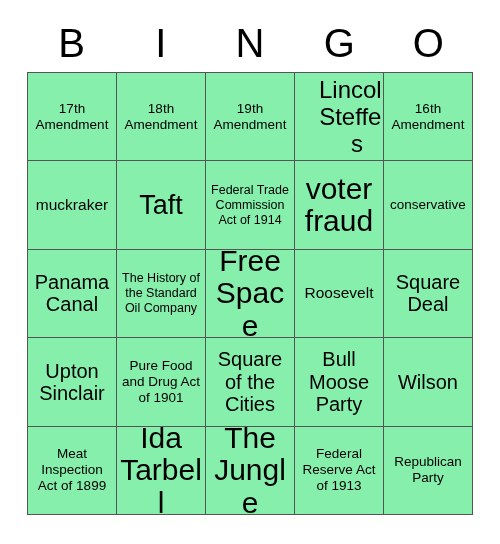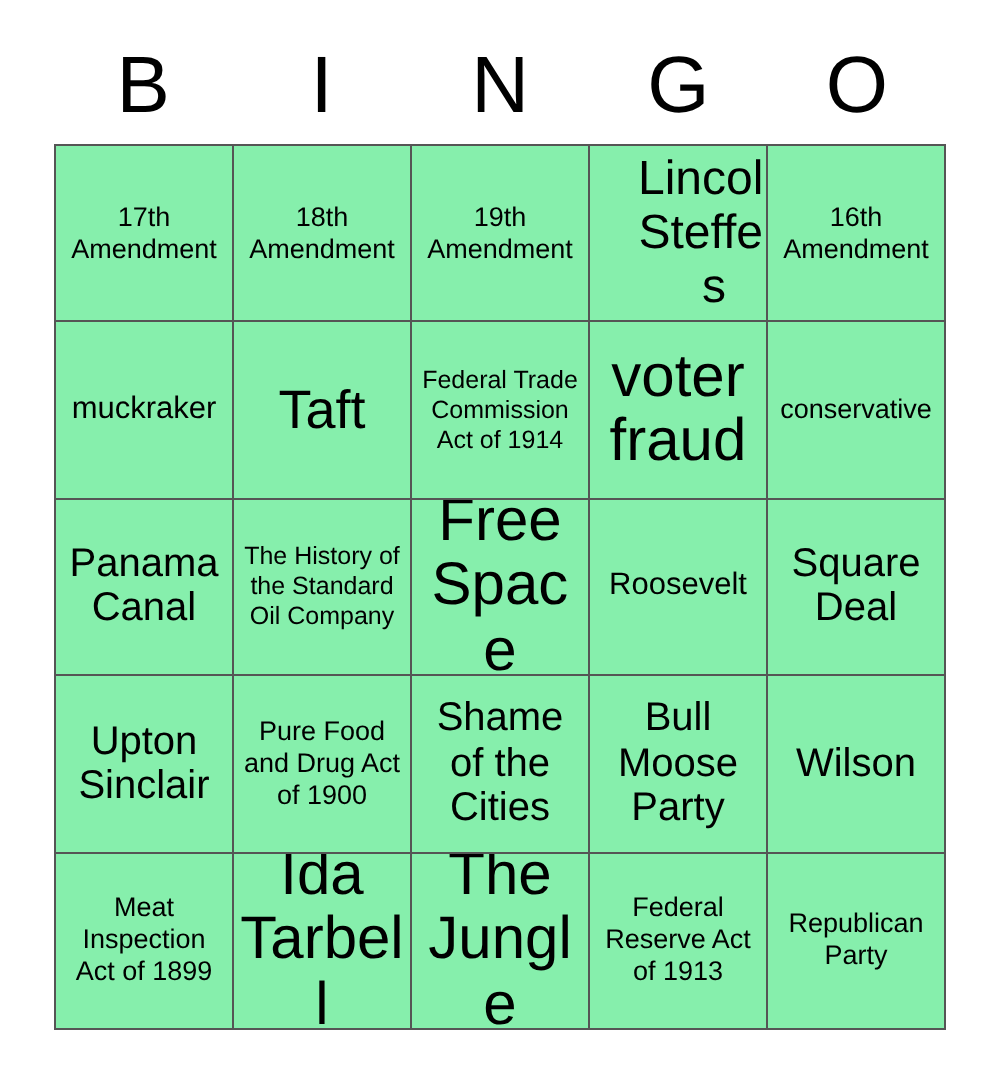--- a/index.html
+++ b/index.html
@@ -152,24 +152,24 @@
         <span class="cell-text fs-m">Roosevelt</span>
       </div>
     <div class="bingo-cell">
         <span class="cell-text fs-xl">Square Deal</span>
       </div>
 
     <div class="bingo-cell">
         <span class="cell-text fs-xl">Upton Sinclair</span>
       </div>
     <div class="bingo-cell">
-        <span class="cell-text fs-s">Pure Food and Drug Act of 1900</span>
+        <span class="cell-text fs-s">Pure Food and Drug Act of 1901</span>
       </div>
     <div class="bingo-cell">
-        <span class="cell-text fs-xl">Shame of the Cities</span>
+        <span class="cell-text fs-xl">Square of the Cities</span>
       </div>
     <div class="bingo-cell">
         <span class="cell-text fs-xl">Bull Moose Party</span>
       </div>
     <div class="bingo-cell">
         <span class="cell-text fs-xl">Wilson</span>
       </div>
 
     <div class="bingo-cell">
         <span class="cell-text fs-s">Meat Inspection Act of 1899</span>

